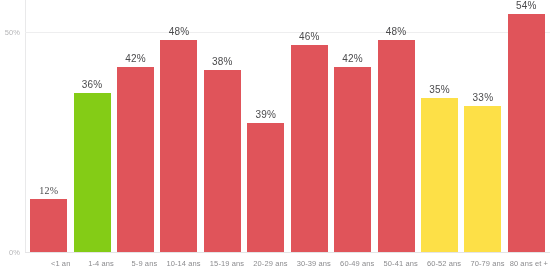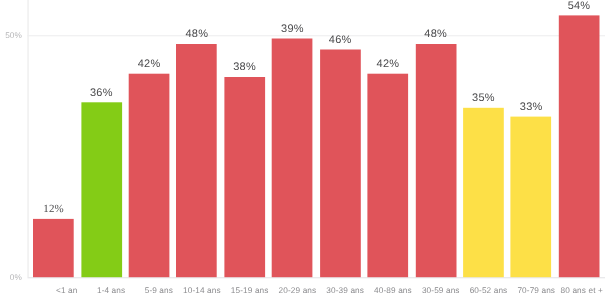--- a/index.html
+++ b/index.html
@@ -153,21 +153,21 @@
         <div class="bar" style="height: 211.68px; background: rgb(224, 84, 90);">
           <span class="bar-value">48%</span>
         </div>
       </div>
       <div class="bar-col">
         <div class="bar" style="height: 182px; background: rgb(224, 84, 90);">
           <span class="bar-value">38%</span>
         </div>
       </div>
       <div class="bar-col">
-        <div class="bar" style="height: 217px; background: rgb(224, 84, 90);">
+        <div class="bar" style="height: 129px; background: rgb(224, 84, 90);">
           <span class="bar-value">39%</span>
         </div>
       </div>
       <div class="bar-col">
         <div class="bar" style="height: 207px; background: rgb(224, 84, 90);">
           <span class="bar-value">46%</span>
         </div>
       </div>
       <div class="bar-col">
         <div class="bar" style="height: 185.22px; background: rgb(224, 84, 90);">
@@ -197,20 +197,20 @@
     </div>
 
   <div class="x-labels" id="x-labels">
       <div class="x-label">&lt;1 an</div>
       <div class="x-label">1-4 ans</div>
       <div class="x-label">5-9 ans</div>
       <div class="x-label">10-14 ans</div>
       <div class="x-label">15-19 ans</div>
       <div class="x-label">20-29 ans</div>
       <div class="x-label">30-39 ans</div>
-      <div class="x-label">40-89 ans</div>
-      <div class="x-label">30-59 ans</div>
+      <div class="x-label">60-49 ans</div>
+      <div class="x-label">50-41 ans</div>
       <div class="x-label">60-52 ans</div>
       <div class="x-label">70-79 ans</div>
       <div class="x-label">80 ans et +</div>
     </div>
 
 </div>
 
 </body></html>

